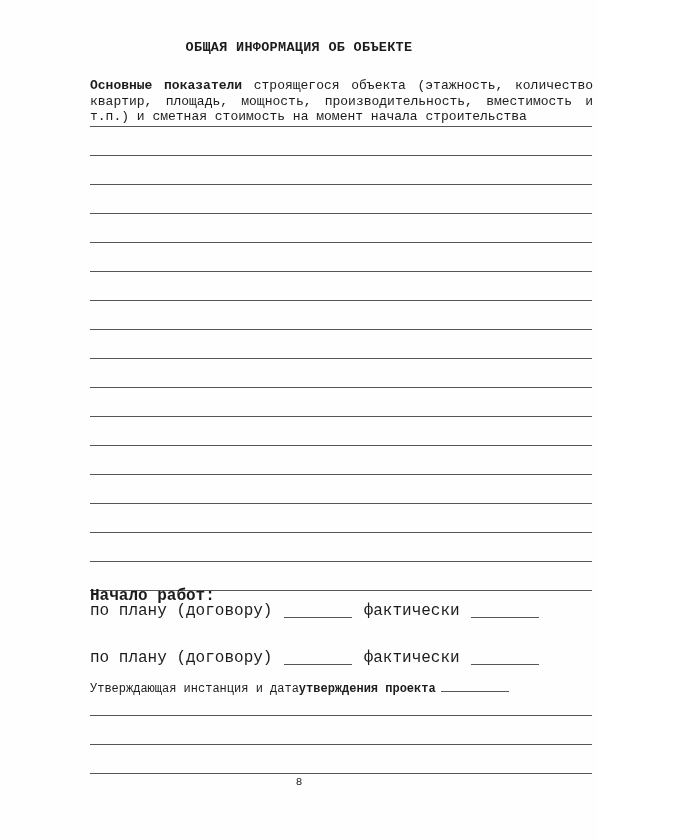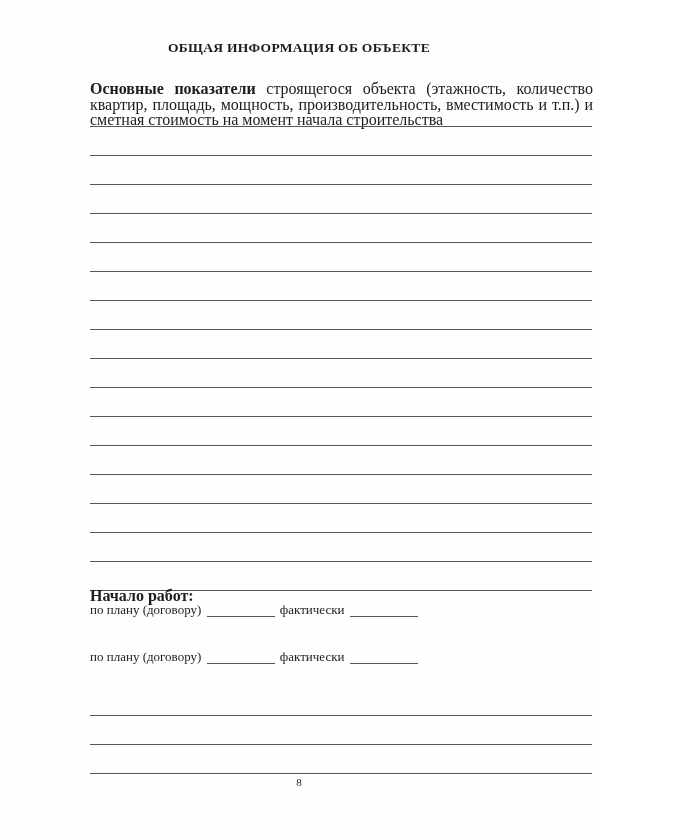--- a/index.html
+++ b/index.html
@@ -5,40 +5,40 @@
   html, body {
     margin: 0;
     padding: 0;
     background: #ffffff;
   }
   .page {
     position: relative;
     width: 598px;
     height: 840px;
     background: var(--paper, #fefefe);
-    font-family: Liberation Serif, serif;
+    font-family: Liberation Mono, monospace;
     color: var(--text, #1c1c1c);
     overflow: hidden;
   }
   .page-title {
     position: absolute;
     top: 40px;
     left: 0;
     right: 0;
     text-align: center;
     font-weight: bold;
     font-size: 13.5px;
     letter-spacing: 0.3px;
   }
   .intro {
     position: absolute;
     top: 65px;
     left: 90px;
     width: 503px;
-    font-size: 16px;
+    font-size: 13px;
     line-height: 15.5px;
     text-align: justify;
   }
   .intro b { font-weight: bold; }
   .rules {
     position: absolute;
     left: 90px;
     width: 502px;
   }
   .rules-main { top: 98px; }
@@ -51,21 +51,21 @@
     position: absolute;
     left: 90px;
     font-size: 16px;
     font-weight: bold;
     white-space: nowrap;
   }
   .field-heading .normal { font-weight: normal; }
   .field-row {
     position: absolute;
     left: 90px;
-    font-size: 13px;
+    font-size: 16px;
     white-space: nowrap;
   }
   .blank {
     display: inline-block;
     width: 68px;
     height: 12px;
     border-bottom: 1px solid var(--rule, #555555);
     vertical-align: -3px;
     margin: 0 2px;
   }
@@ -128,20 +128,25 @@
       <div class="rule"></div>
     </div>
 
   <div class="field-heading start-heading">Начало работ:</div>
 
   <div class="field-row start-row"><span>по плану (договору)</span> <span class="blank"></span> <span>фактически</span> <span class="blank"></span></div>
 
 
   <div class="field-row end-row"><span>по плану (договору)</span> <span class="blank"></span> <span>фактически</span> <span class="blank"></span></div>
 
+  <div class="approval-row">
+      <span>Утверждающая инстанция и дата </span>
+      <b>утверждения проекта</b>
+      <span class="blank-fill"></span>
+    </div>
 
   <div class="rules rules-bottom">
       <div class="rule"></div>
       <div class="rule"></div>
       <div class="rule"></div>
     </div>
 
   <div class="page-number">8</div>
 
 </div>

